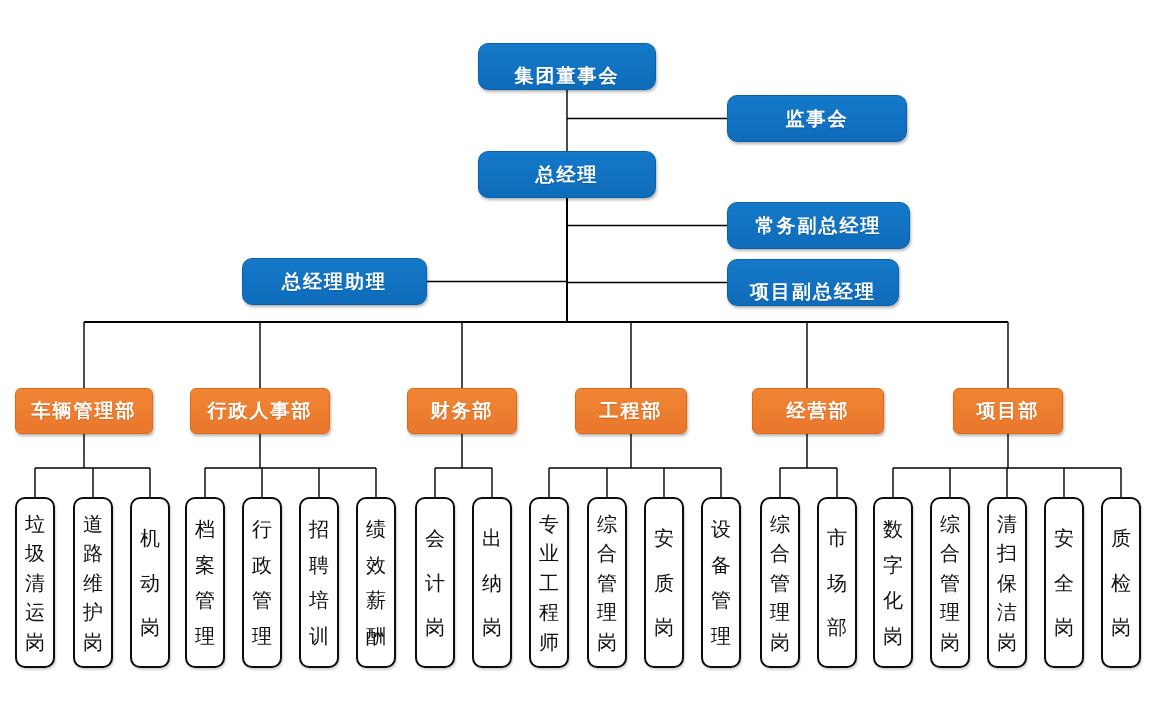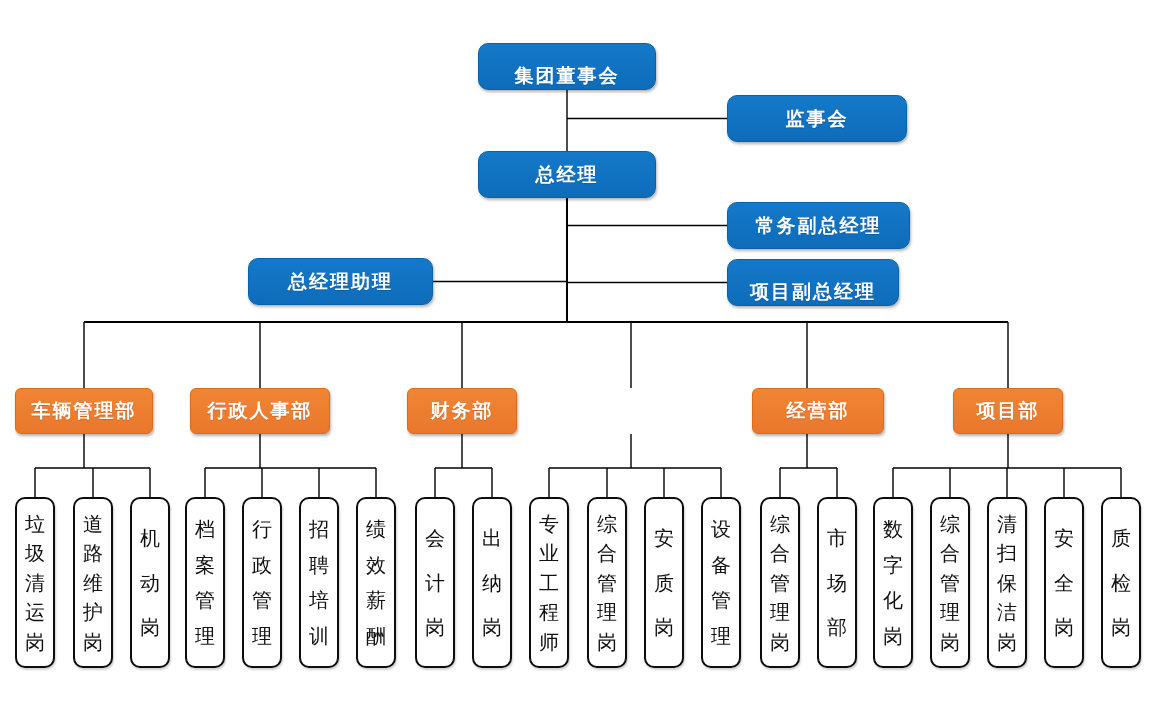--- a/index.html
+++ b/index.html
@@ -130,35 +130,38 @@
   </div>
   <div class="node blue" style="left:727px;top:95px;width:180px;">
     <span class="hlabel">监事会</span>
   </div>
   <div class="node blue" style="left:478px;top:151px;width:178px;">
     <span class="hlabel">总经理</span>
   </div>
   <div class="node blue" style="left:727px;top:202px;width:183px;">
     <span class="hlabel">常务副总经理</span>
   </div>
-  <div class="node blue" style="left:248px;top:258px;width:185px;">
+  <div class="node blue" style="left:242px;top:258px;width:185px;">
     <span class="hlabel">总经理助理</span>
   </div>
   <div class="node blue" style="left:727px;top:259px;width:172px;align-items:flex-end;">
     <span class="hlabel">项目副总经理</span>
   </div>
 
   <div class="node orange" style="left:15px;width:138px;">
     <span class="hlabel">车辆管理部</span>
   </div>
   <div class="node orange" style="left:190px;width:140px;">
     <span class="hlabel">行政人事部</span>
   </div>
   <div class="node orange" style="left:407px;width:110px;">
     <span class="hlabel">财务部</span>
+  </div>
+  <div class="node orange" style="left:575px;width:112px;">
+    <span class="hlabel">工程部</span>
   </div>
   <div class="node orange" style="left:752px;width:132px;">
     <span class="hlabel">经营部</span>
   </div>
   <div class="node orange" style="left:953px;width:110px;">
     <span class="hlabel">项目部</span>
   </div>
 
   <div class="node post" style="left:15px;">
     <span class="vlabel">

